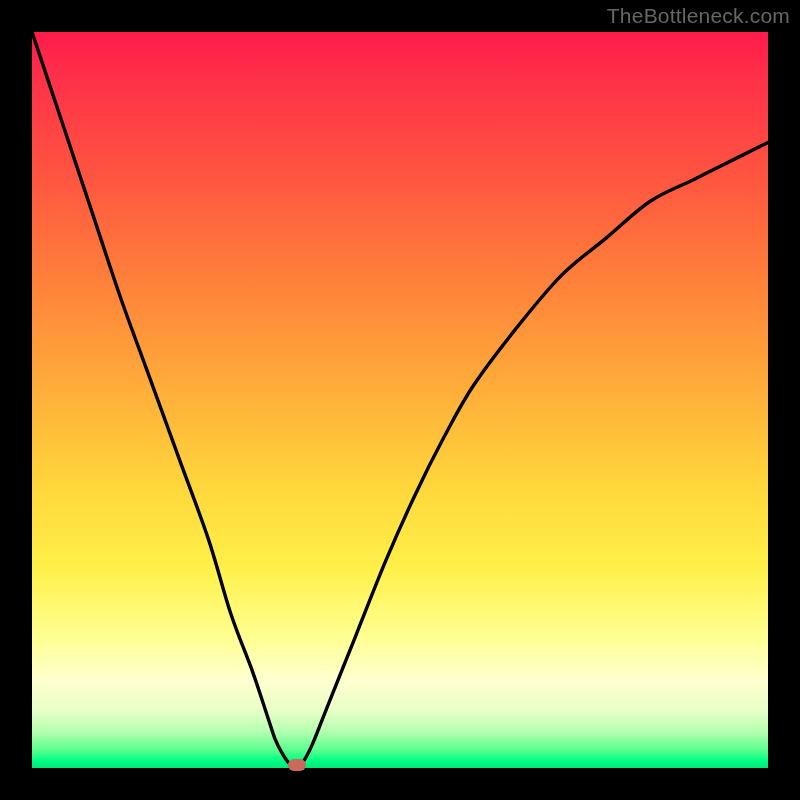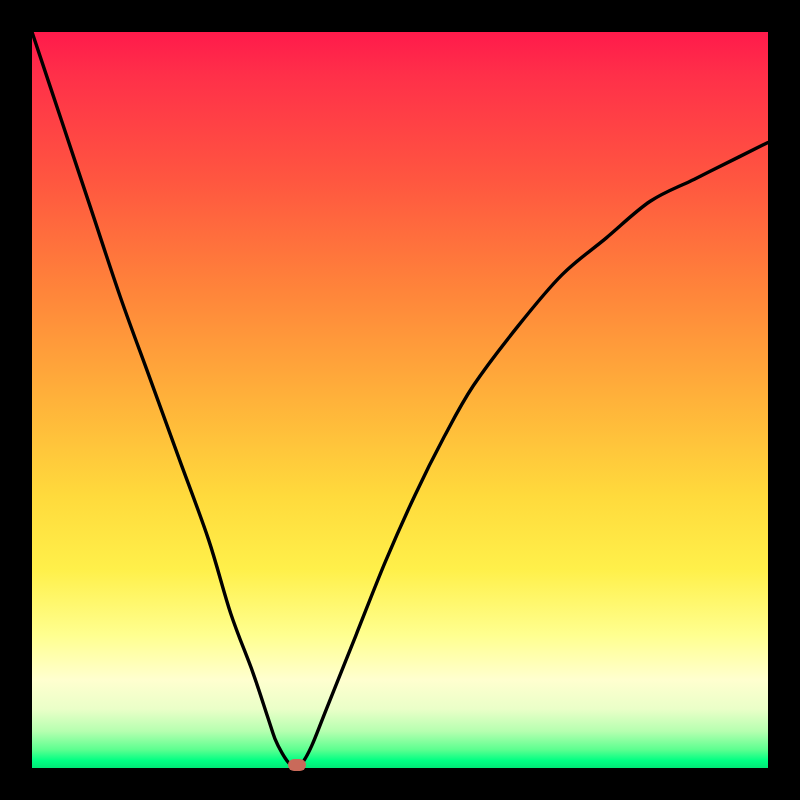--- a/index.html
+++ b/index.html
@@ -74,13 +74,14 @@
 
   <div class="plot">
 
     <svg class="curve" viewBox="0 0 736 736" preserveAspectRatio="none">
       <path id="curvePath" fill="none" stroke="#000" stroke-width="3.4" stroke-linecap="round" stroke-linejoin="round" d="M 0 0 C 4.906666666666667 14.720000000000008, 19.626666666666665 58.88000000000005, 29.44 88.32000000000005 C 39.25333333333334 117.76000000000005, 49.06666666666667 147.2, 58.88 176.64 C 68.69333333333333 206.07999999999998, 78.50666666666666 236.74666666666664, 88.32 264.96 C 98.13333333333333 293.1733333333333, 107.94666666666667 318.9333333333333, 117.76 345.91999999999996 C 127.57333333333334 372.90666666666664, 137.38666666666668 399.8933333333333, 147.20000000000002 426.88 C 157.01333333333335 453.8666666666667, 168.0533333333333 482.08000000000004, 176.64 507.84000000000003 C 185.22666666666666 533.6, 191.36 559.3600000000001, 198.72000000000003 581.44 C 206.08000000000004 603.52, 214.66666666666666 623.1466666666666, 220.79999999999998 640.3199999999999 C 226.9333333333333 657.4933333333332, 231.84 673.44, 235.52 684.48 C 239.20000000000002 695.52, 240.42666666666668 700.4266666666666, 242.88000000000002 706.56 C 245.33333333333337 712.6933333333333, 247.7866666666667 717.1093333333333, 250.24 721.28 C 252.69333333333333 725.4506666666666, 255.14666666666665 729.6213333333333, 257.59999999999997 731.584 C 260.0533333333333 733.5466666666666, 262.9973333333333 732.9333333333334, 264.96 733.056 C 266.92266666666666 733.1786666666667, 266.92266666666666 735.5093333333334, 269.376 732.32 C 271.8293333333333 729.1306666666667, 275.5093333333333 723.12, 279.68 713.92 C 283.8506666666667 704.7199999999999, 287.04 695.52, 294.40000000000003 677.12 C 301.76000000000005 658.72, 314.02666666666664 628.0533333333333, 323.84 603.52 C 333.6533333333333 578.9866666666667, 343.46666666666664 553.2266666666666, 353.28 529.92 C 363.0933333333333 506.6133333333333, 372.9066666666667 484.5333333333333, 382.72 463.68 C 392.53333333333336 442.8266666666667, 402.3466666666667 423.20000000000005, 412.16 404.8 C 421.97333333333336 386.4, 429.3333333333333 371.67999999999995, 441.59999999999997 353.28 C 453.8666666666666 334.88, 471.0400000000001 312.8, 485.76000000000005 294.40000000000003 C 500.48 276.00000000000006, 515.1999999999999 257.6, 529.92 242.88 C 544.64 228.16, 559.36 218.34666666666672, 574.08 206.08000000000004 C 588.8000000000001 193.81333333333336, 603.52 179.09333333333333, 618.24 169.27999999999997 C 632.96 159.4666666666666, 647.68 154.55999999999992, 662.4 147.19999999999993 C 677.12 139.83999999999995, 694.2933333333333 131.25333333333333, 706.56 125.12 C 718.8266666666666 118.98666666666668, 731.0933333333334 112.85333333333331, 736 110.39999999999998"></path>
     </svg>
 
     <div class="marker" id="marker" style="left: 264.96px; top: 733.056px; background: rgb(201, 106, 90);"></div>
   </div>
 
+  <div class="watermark">TheBottleneck.com</div>
 </div>
 
 </body></html>

